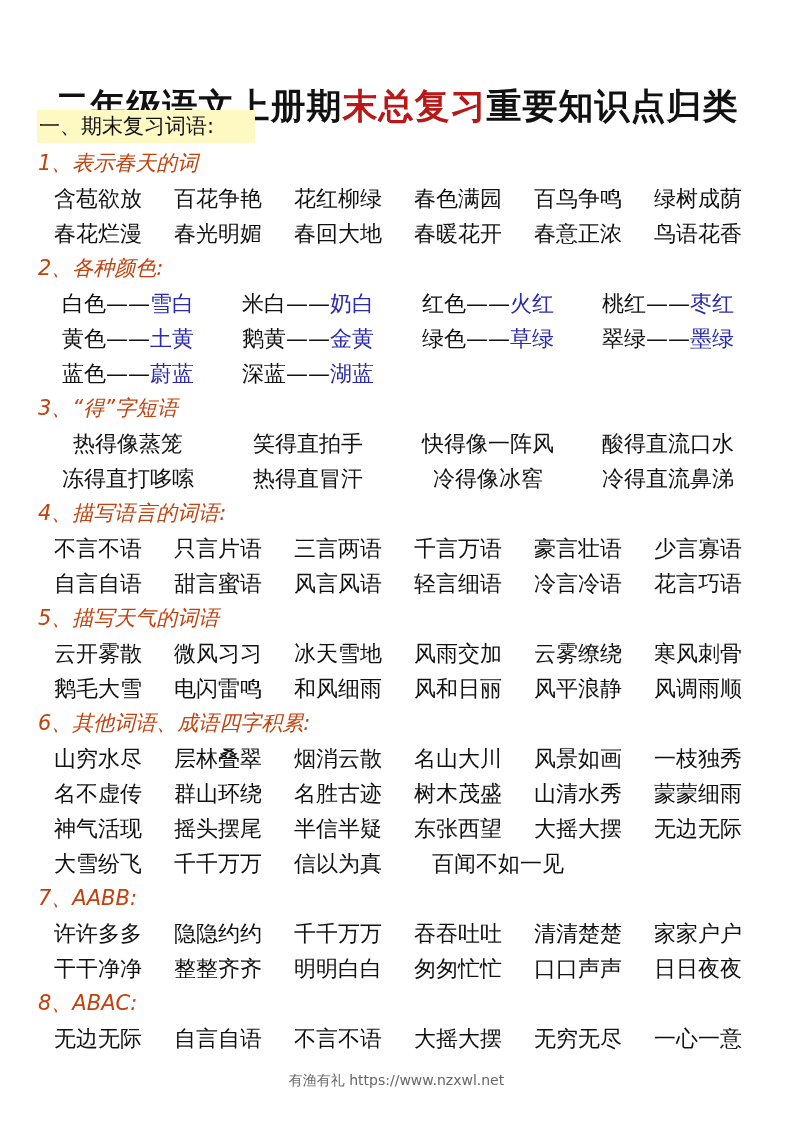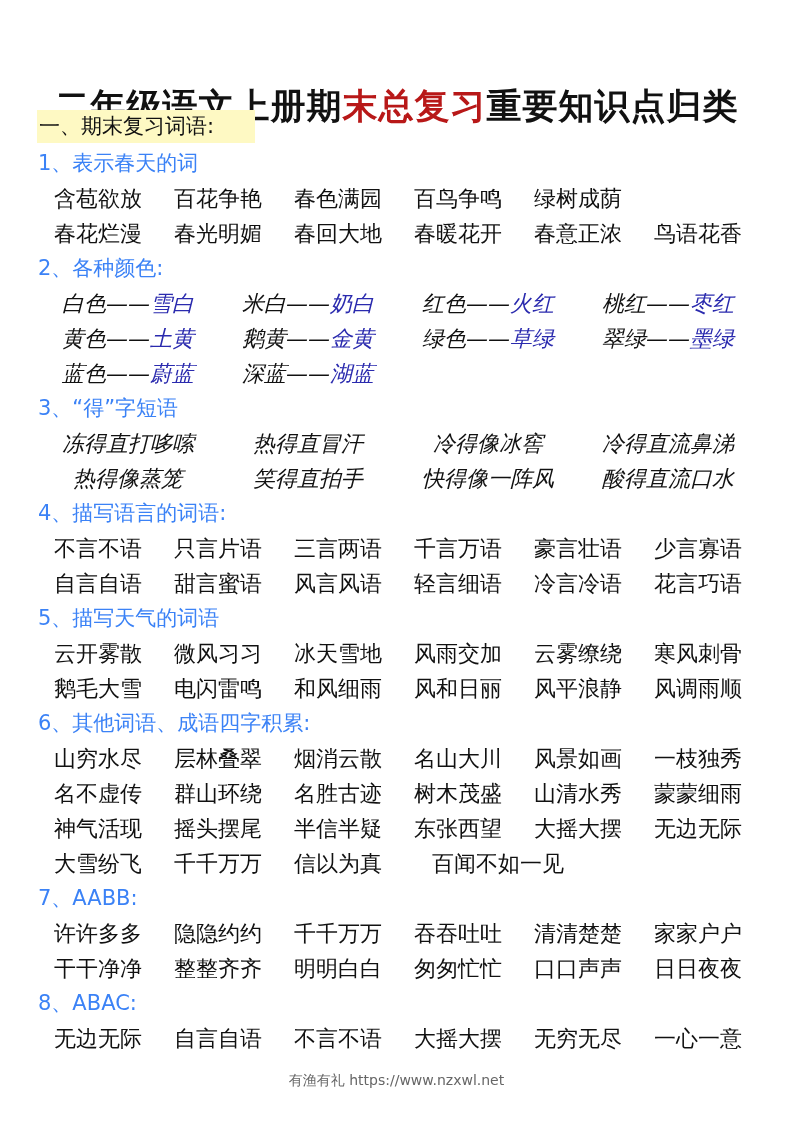--- a/index.html
+++ b/index.html
@@ -14,25 +14,25 @@
       line-height: 52px; color: #111; margin-top: 36px;
     }
     .title .hl { color: #b81818; }
     .section-head {
       position: absolute; left: 37px; top: 110px; height: 33px; width: 218px;
       background: #fef9c3; font-size: 21px; font-weight: normal; line-height: 33px;
       padding-left: 2px; box-sizing: border-box; color: #111;
     }
     .content { position: absolute; left: 38px; top: 146px; width: 740px; }
     .group-title {
-      font-size: 21px; color: #3b82f6; height: 35px; line-height: 35px;
+      font-size: 21px; color: #c2410c; height: 35px; line-height: 35px; font-style: italic;
     }
     .row { display: flex; height: 35px; line-height: 35px; font-size: 22px; white-space: nowrap; text-align: center; }
     .row.c6 .cell { width: 120px; }
-    .row.c4 .cell { width: 180px; font-style: italic; }
+    .row.c4 .cell { width: 180px; }
     .cell { flex: none; }
     .blue { color: #2a2aae; }
     .footer {
       position: absolute; left: 0; top: 1070px; width: 793px; text-align: center;
       font-size: 14px; color: #666; line-height: 20px;
     }
   </style>
 </head>
 <body>
 
@@ -40,20 +40,21 @@
 
 <div class="section-head">一、期末复习词语:</div>
 
 <div class="content">
 
   <div>
     <div class="group-title">1、表示春天的词</div>
     <div class="row c6">
       <span class="cell">含苞欲放</span>
       <span class="cell">百花争艳</span>
+      <span class="cell">花红柳绿</span>
       <span class="cell">春色满园</span>
       <span class="cell">百鸟争鸣</span>
       <span class="cell">绿树成荫</span>
     </div>
     <div class="row c6">
       <span class="cell">春花烂漫</span>
       <span class="cell">春光明媚</span>
       <span class="cell">春回大地</span>
       <span class="cell">春暖花开</span>
       <span class="cell">春意正浓</span>
@@ -77,30 +78,30 @@
     </div>
     <div class="row c4">
       <span class="cell"><span>蓝色</span><span>——</span><span class="blue">蔚蓝</span></span>
       <span class="cell"><span>深蓝</span><span>——</span><span class="blue">湖蓝</span></span>
     </div>
   </div>
 
   <div>
     <div class="group-title">3、“得”字短语</div>
     <div class="row c4">
+      <span class="cell">热得像蒸笼</span>
+      <span class="cell">笑得直拍手</span>
+      <span class="cell">快得像一阵风</span>
+      <span class="cell">酸得直流口水</span>
+    </div>
+    <div class="row c4">
       <span class="cell">冻得直打哆嗦</span>
       <span class="cell">热得直冒汗</span>
       <span class="cell">冷得像冰窖</span>
       <span class="cell">冷得直流鼻涕</span>
-    </div>
-    <div class="row c4">
-      <span class="cell">热得像蒸笼</span>
-      <span class="cell">笑得直拍手</span>
-      <span class="cell">快得像一阵风</span>
-      <span class="cell">酸得直流口水</span>
     </div>
   </div>
 
   <div>
     <div class="group-title">4、描写语言的词语:</div>
     <div class="row c6">
       <span class="cell">不言不语</span>
       <span class="cell">只言片语</span>
       <span class="cell">三言两语</span>
       <span class="cell">千言万语</span>

